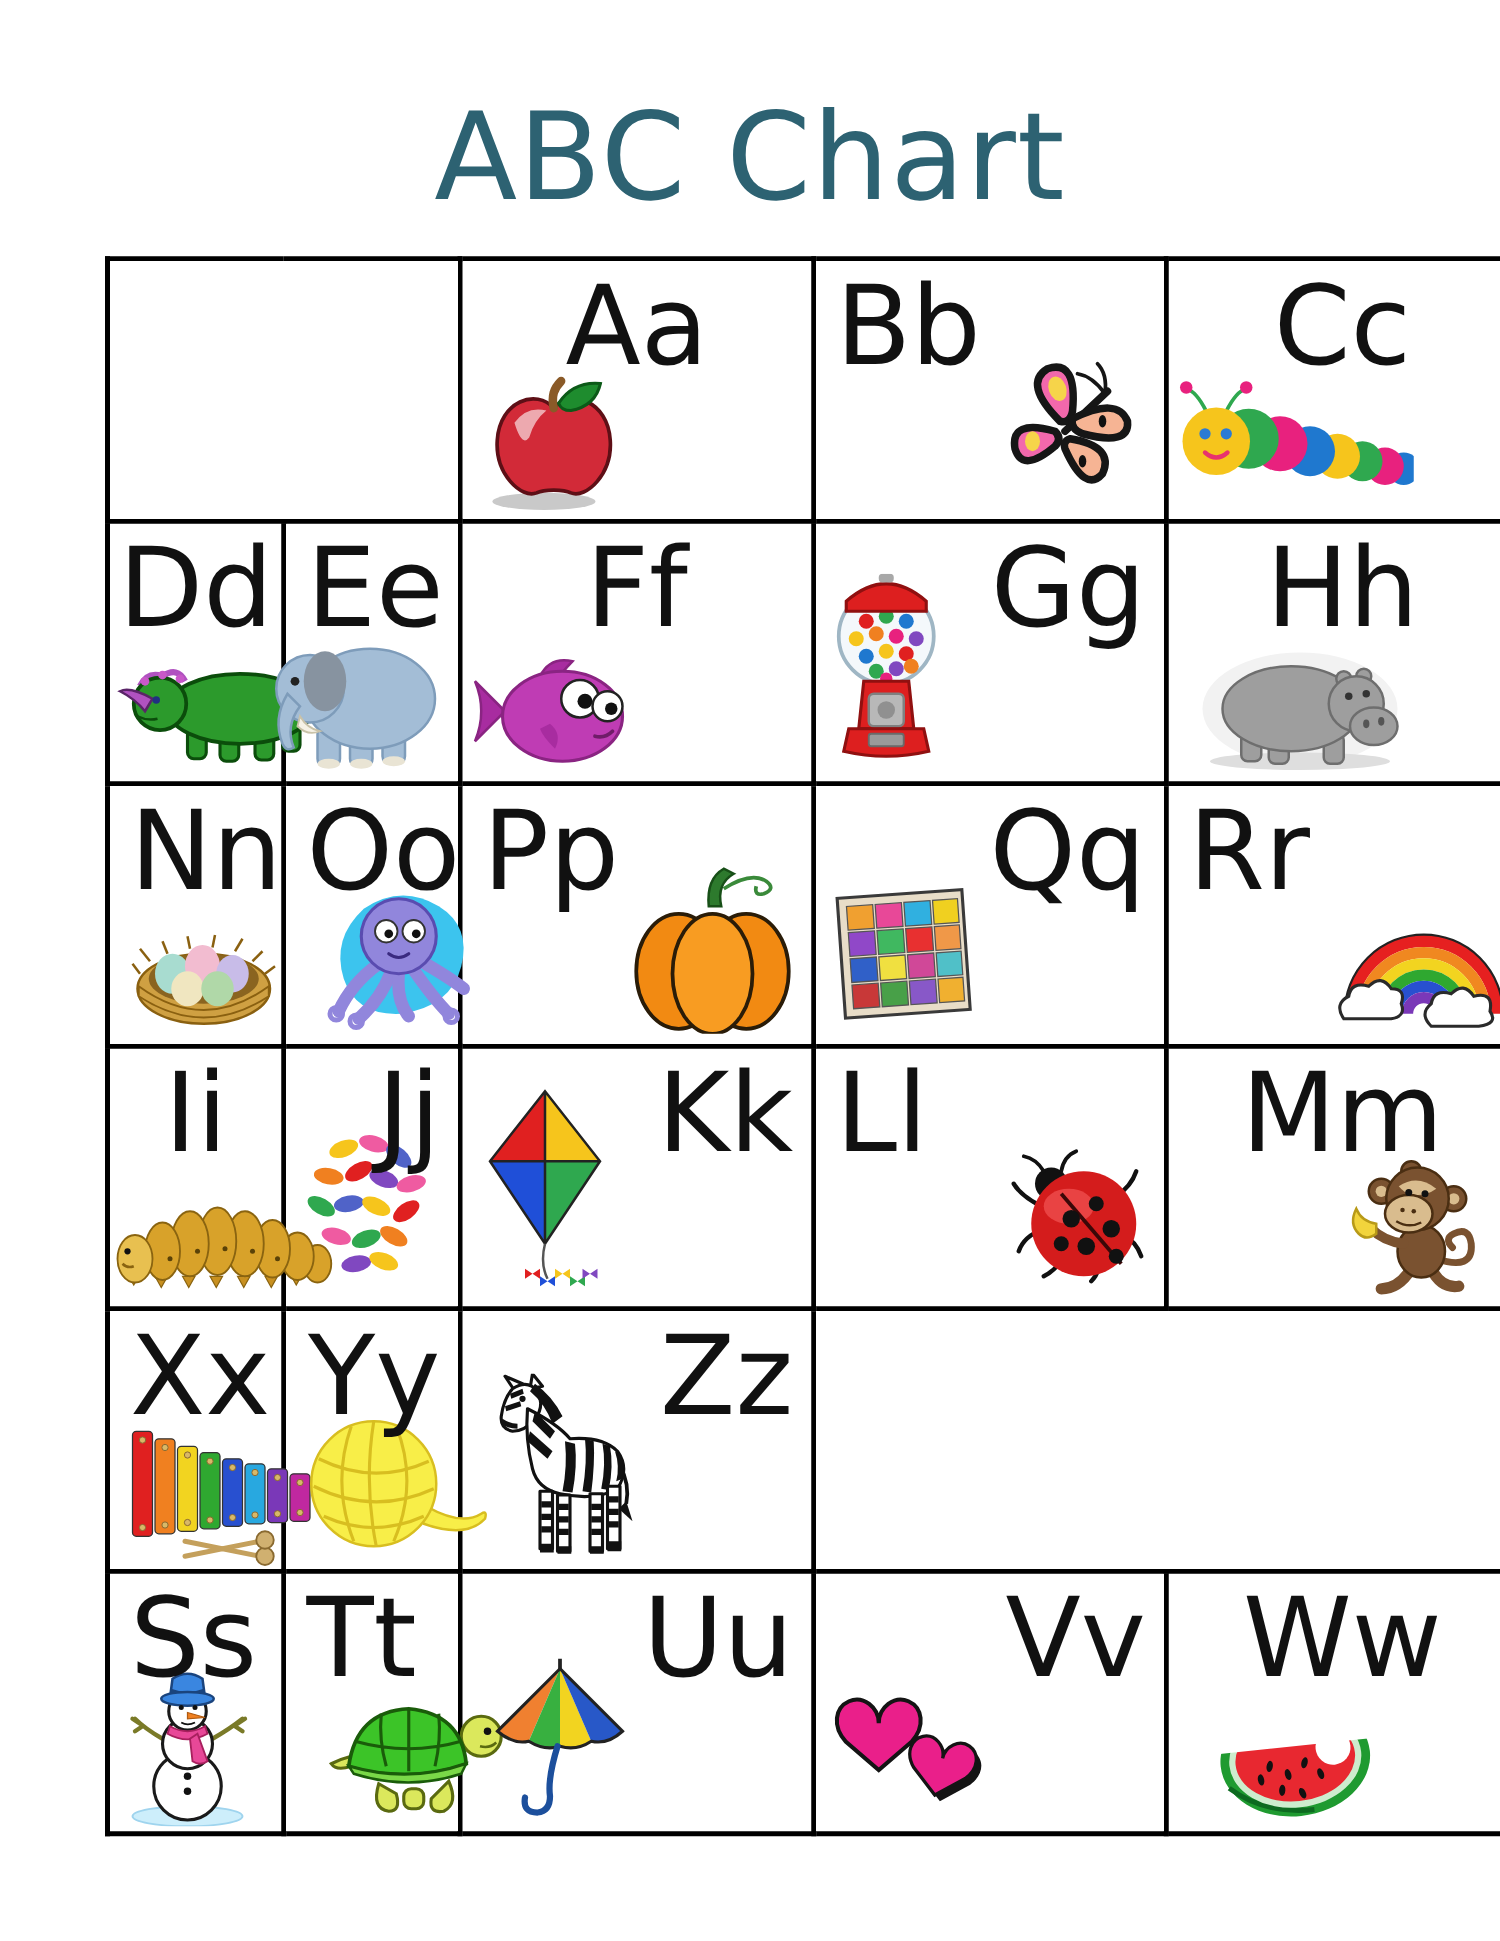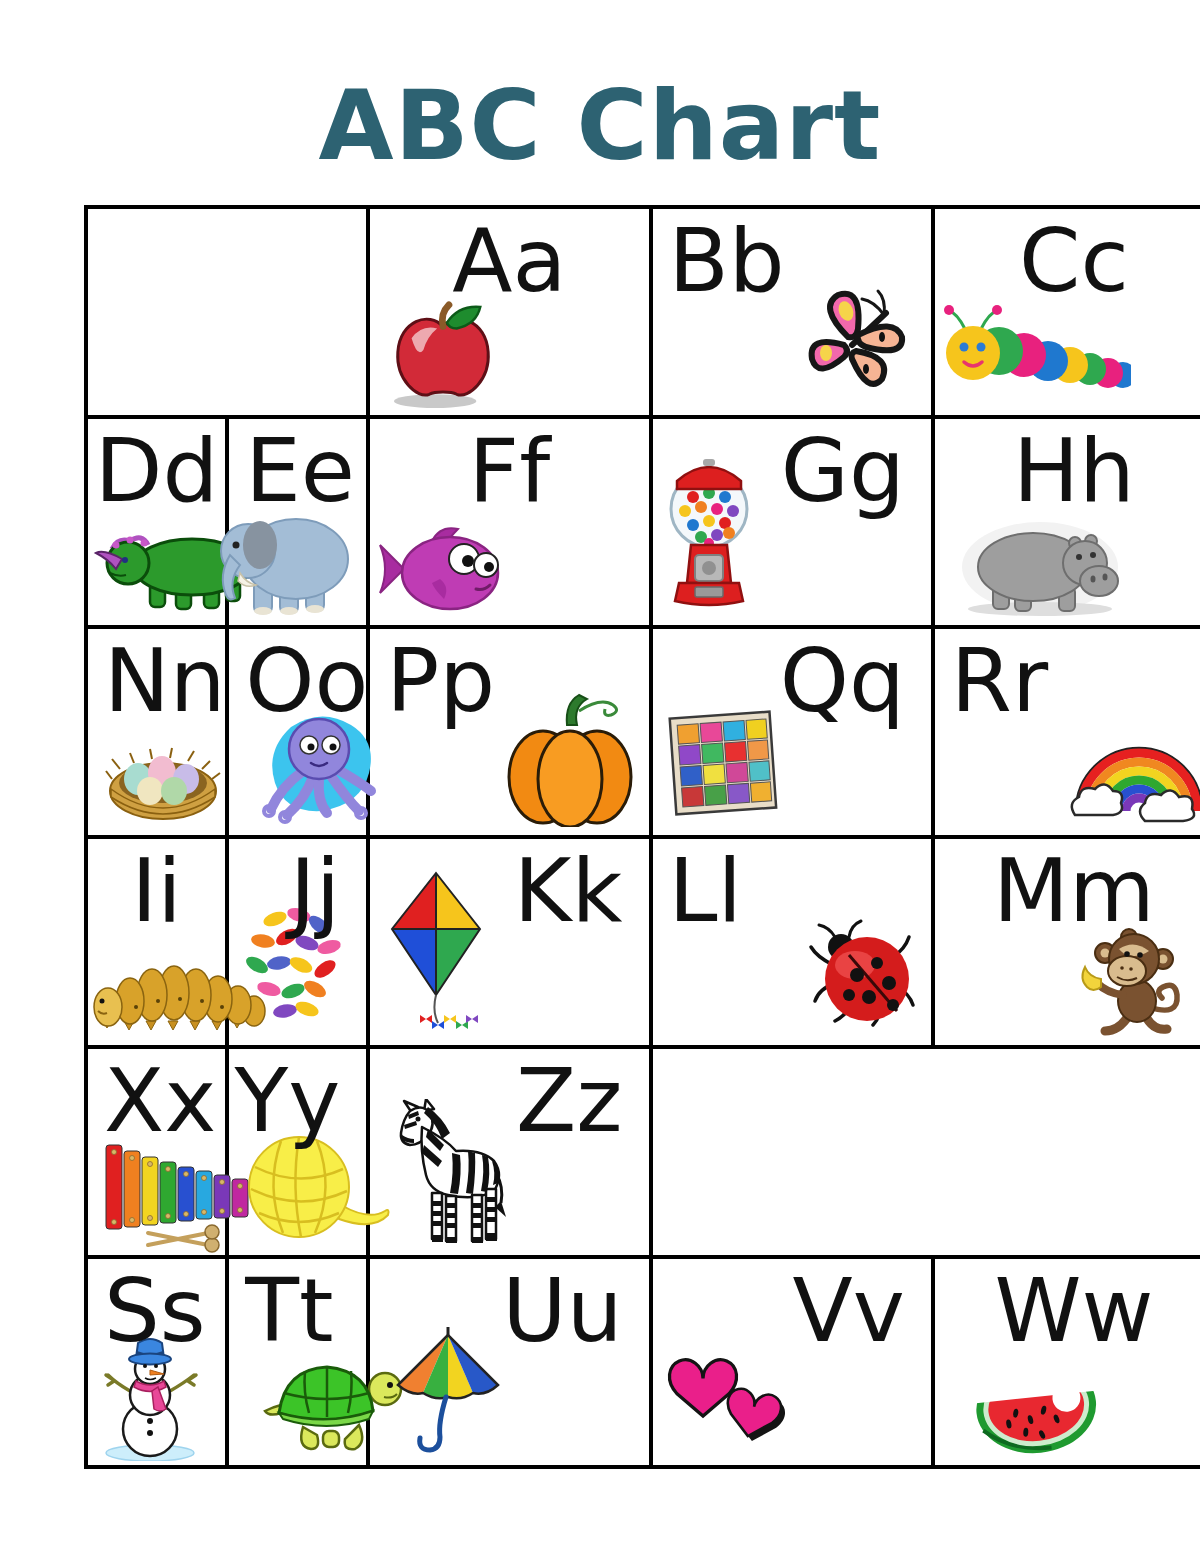--- a/index.html
+++ b/index.html
@@ -1,27 +1,27 @@
 <!DOCTYPE html>
 <html><head>
 <meta charset="utf-8">
 <style>
   html,body{margin:0;padding:0;background:#fff;}
   #page{position:relative;width:1200px;height:1553px;background:#fff;overflow:hidden;
         font-family:"DejaVu Sans", sans-serif;}
   .title{margin:70px 0 0;text-align:center;font-size:97px;line-height:1.16;
-         font-weight:bold;color:#2d6272;letter-spacing:1px;}
+         font-weight:normal;color:#2d6272;letter-spacing:1px;}
   table.abc{border-collapse:collapse;table-layout:fixed;width:1133px;margin:22px 0 0 84px;}
   table.abc td{border:4px solid #000;width:206px;height:206px;padding:0;
                position:relative;background:#fff;vertical-align:top;}
   .letters{position:absolute;top:8px;z-index:2;font-size:88px;line-height:1.0;
            color:#111;white-space:nowrap;}
   .ll{left:16px}
   .lc{left:0;right:0;text-align:center}
-  .lr{right:26px}
+  .lr{right:14px}
   .art{position:absolute;z-index:1;display:block;}
   .a-apple{left:14px;bottom:6px;width:118px;height:110px;}
   .a-butterfly{right:16px;bottom:12px;width:115px;height:120px;}
   .a-caterpillar{left:8px;bottom:22px;width:188px;height:92px;}
   .a-dinosaur{left:4px;bottom:10px;width:196px;height:100px;}
   .a-elephant{right:12px;bottom:8px;width:140px;height:118px;}
   .a-fish{left:8px;bottom:12px;width:122px;height:92px;}
   .a-gumball{left:12px;bottom:6px;width:88px;height:160px;}
   .a-hippo{left:20px;bottom:8px;width:165px;height:102px;}
   .a-inchworm{left:4px;bottom:12px;width:175px;height:78px;}

